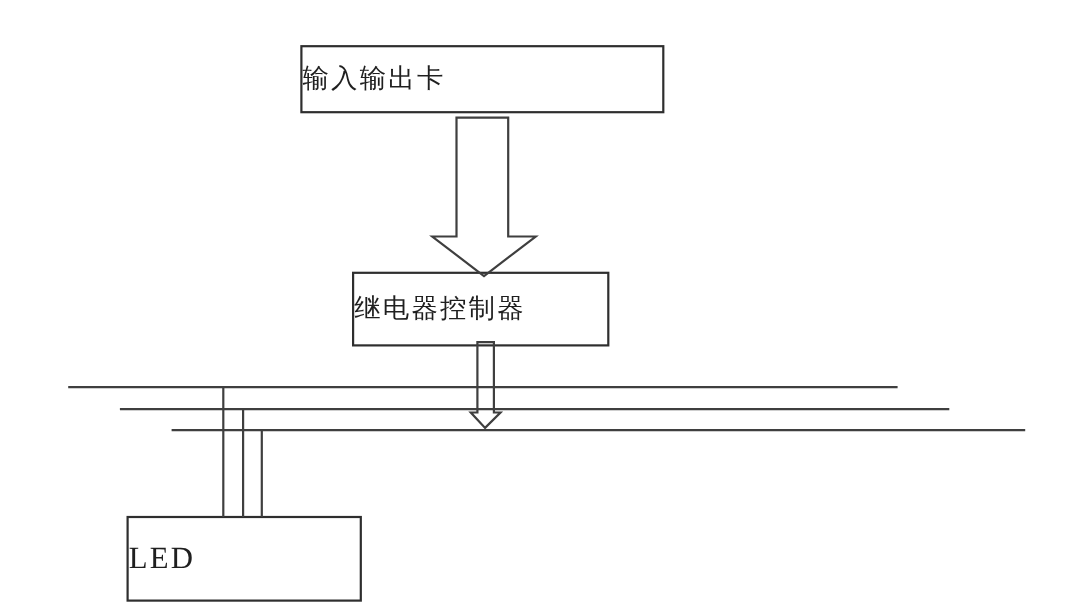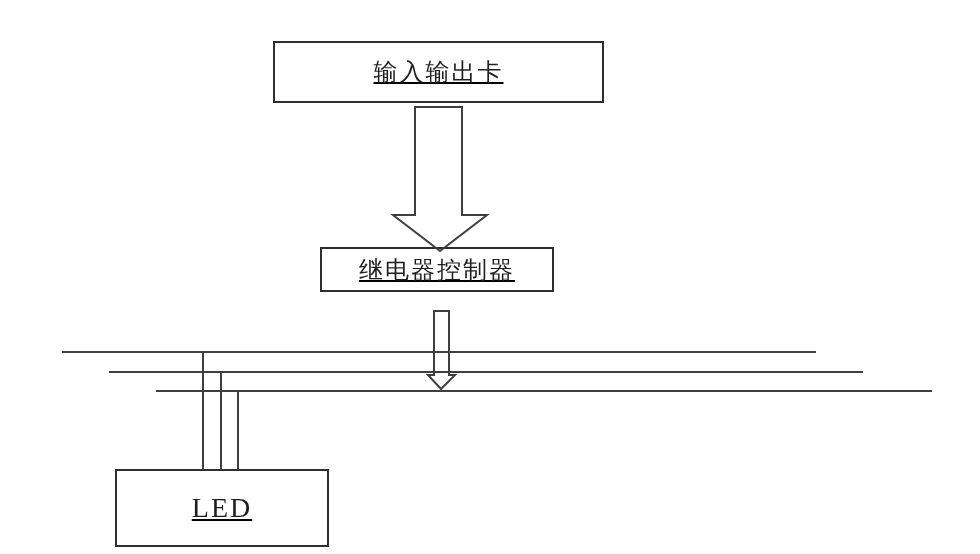--- a/index.html
+++ b/index.html
@@ -26,34 +26,32 @@
     width: 980px; height: 554px;
     pointer-events: none;
     z-index: 2;
   }
   .node-box {
     position: absolute;
     border: 2px solid var(--box-border);
     background: transparent;
     display: flex;
     align-items: center;
-    justify-content: center;
     z-index: 1;
-    text-decoration: underline;
   }
   .node-label {
     color: var(--text);
     font-family: "Liberation Serif", serif;
     font-size: 24px;
     letter-spacing: 2px;
     white-space: nowrap;
     line-height: 1;
   }
   .box-io    { left: 273px; top: 41px;  width: 331px; height: 62px; }
-  .box-relay { left: 320px; top: 247px; width: 234px; height: 45px; }
+  .box-relay { left: 320px; top: 247px; width: 234px; height: 68px; }
   .box-led   { left: 115px; top: 469px; width: 214px; height: 78px; }
   .box-led .node-label {
     font-size: 28px;
     letter-spacing: 2px;
   }
   svg .shape {
     fill: none;
     stroke: var(--stroke);
     stroke-width: 2;
   }

